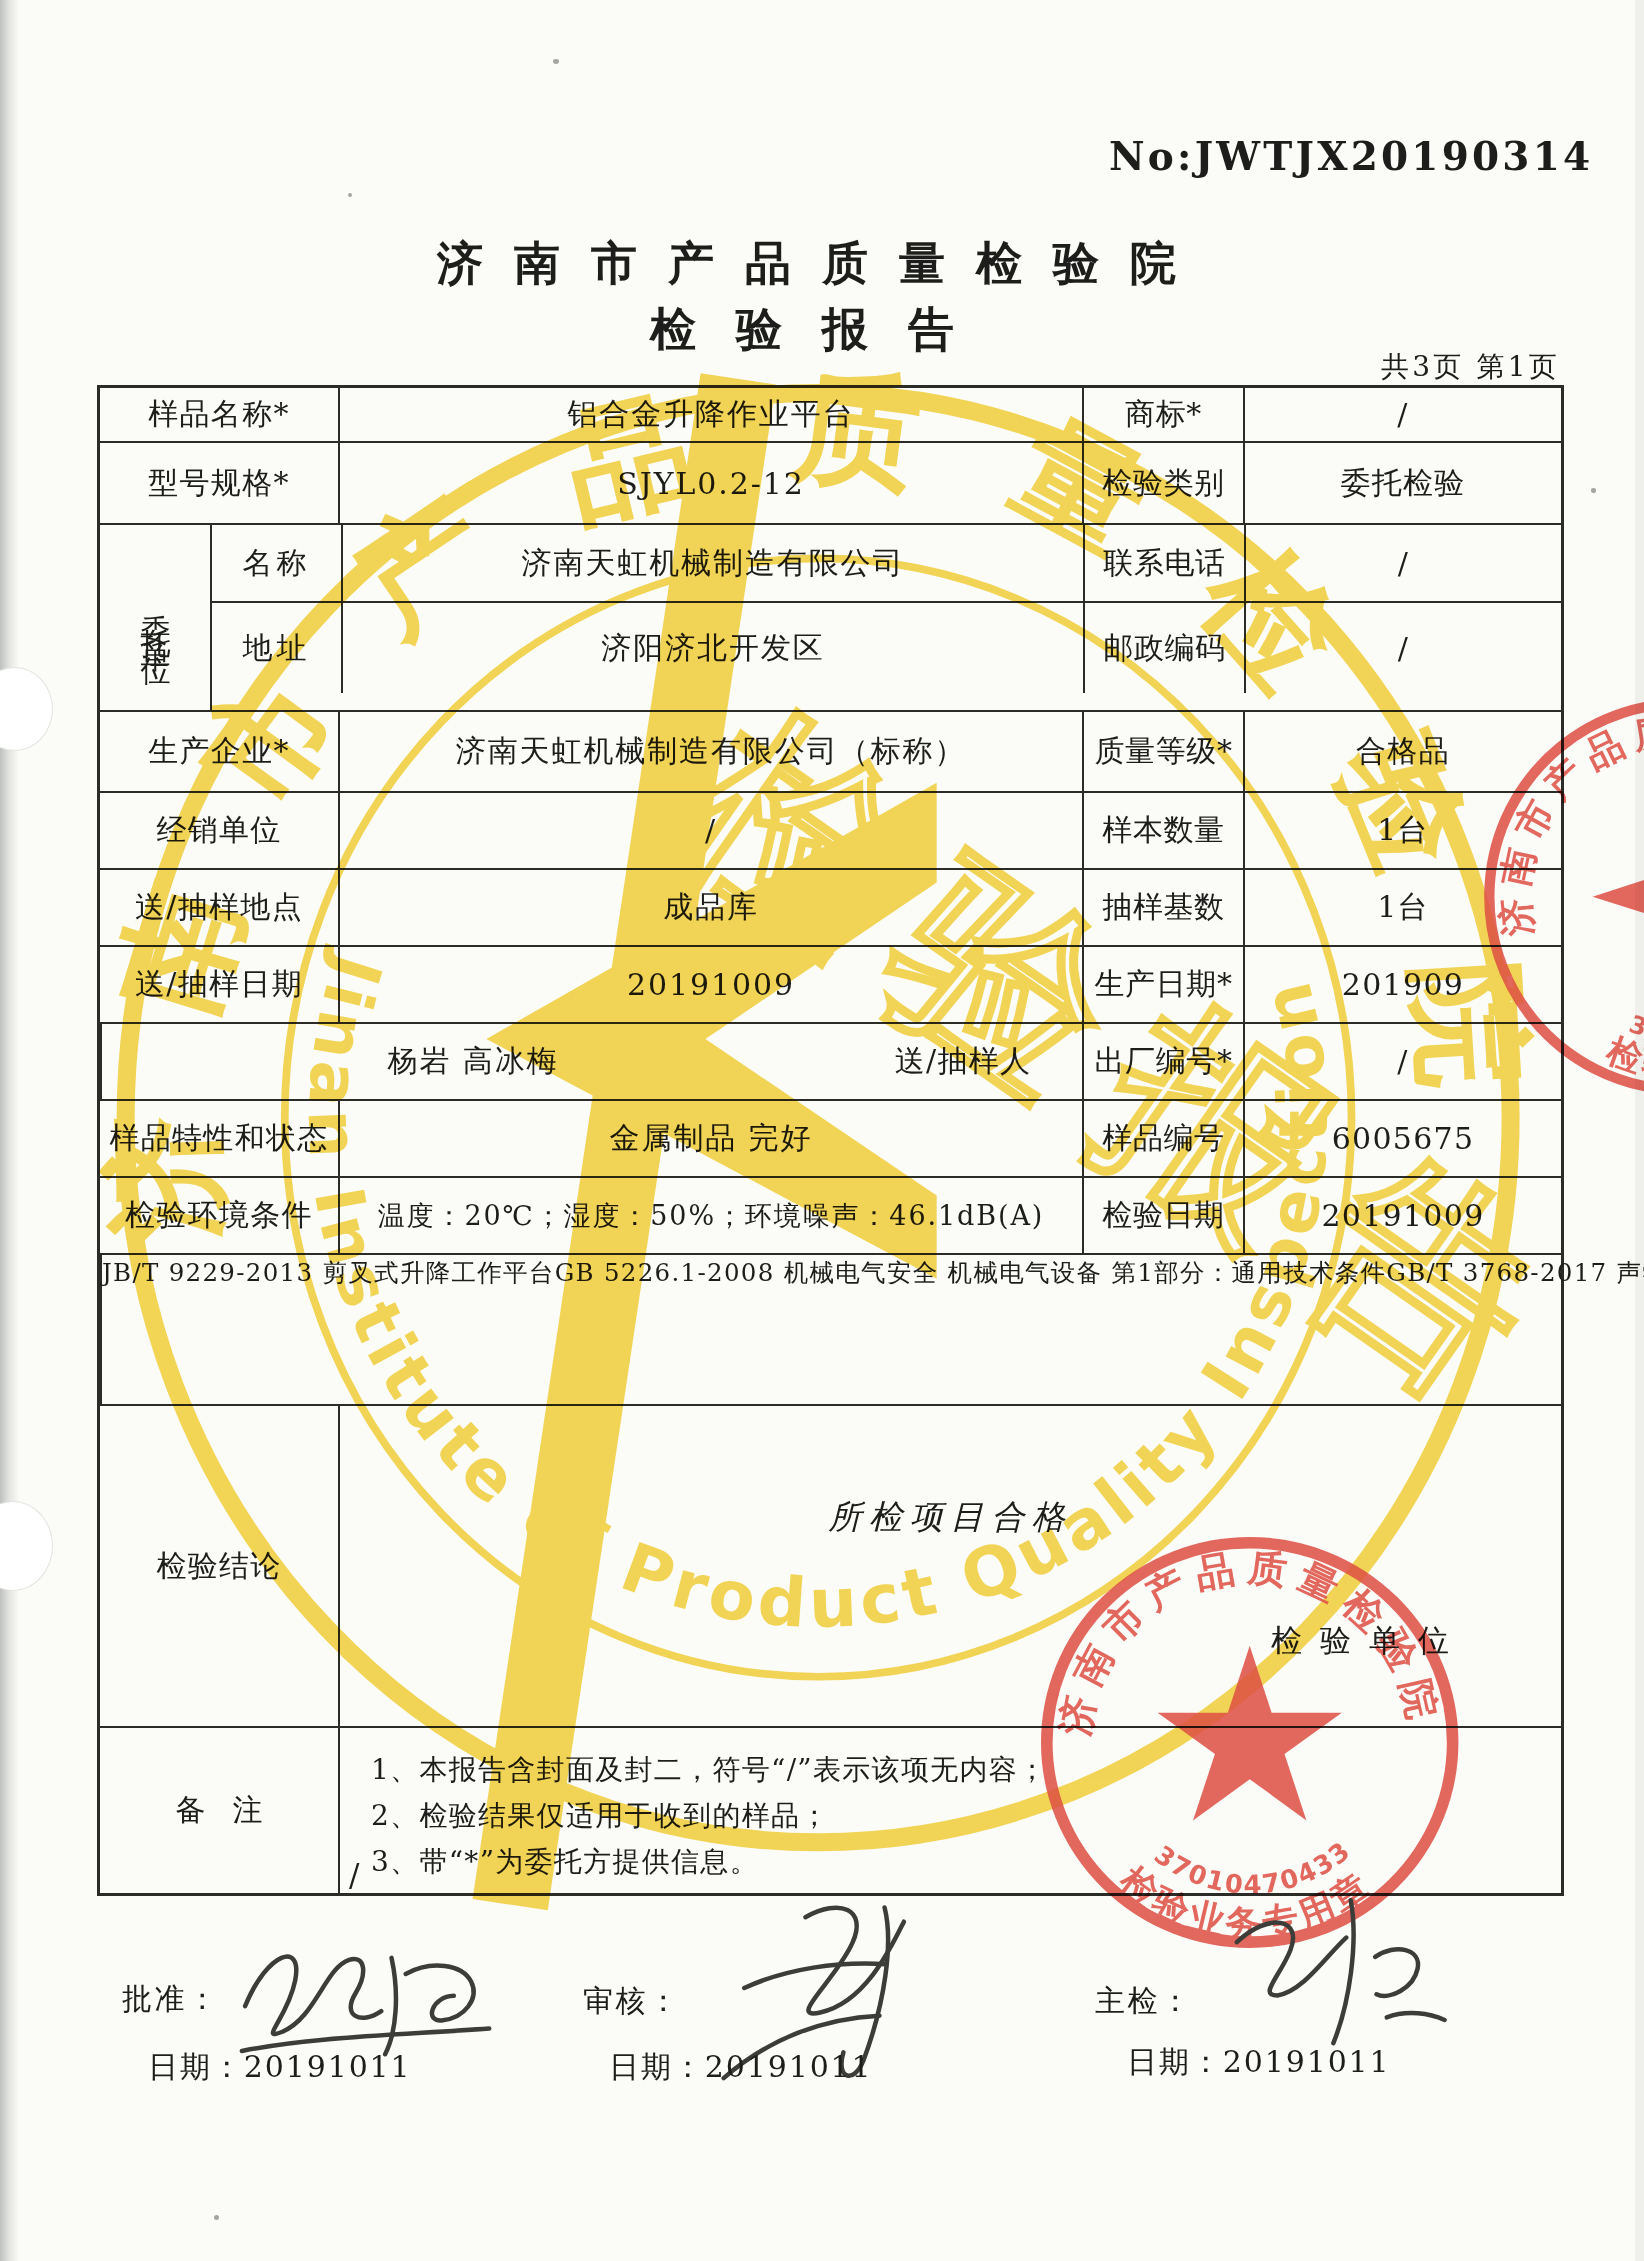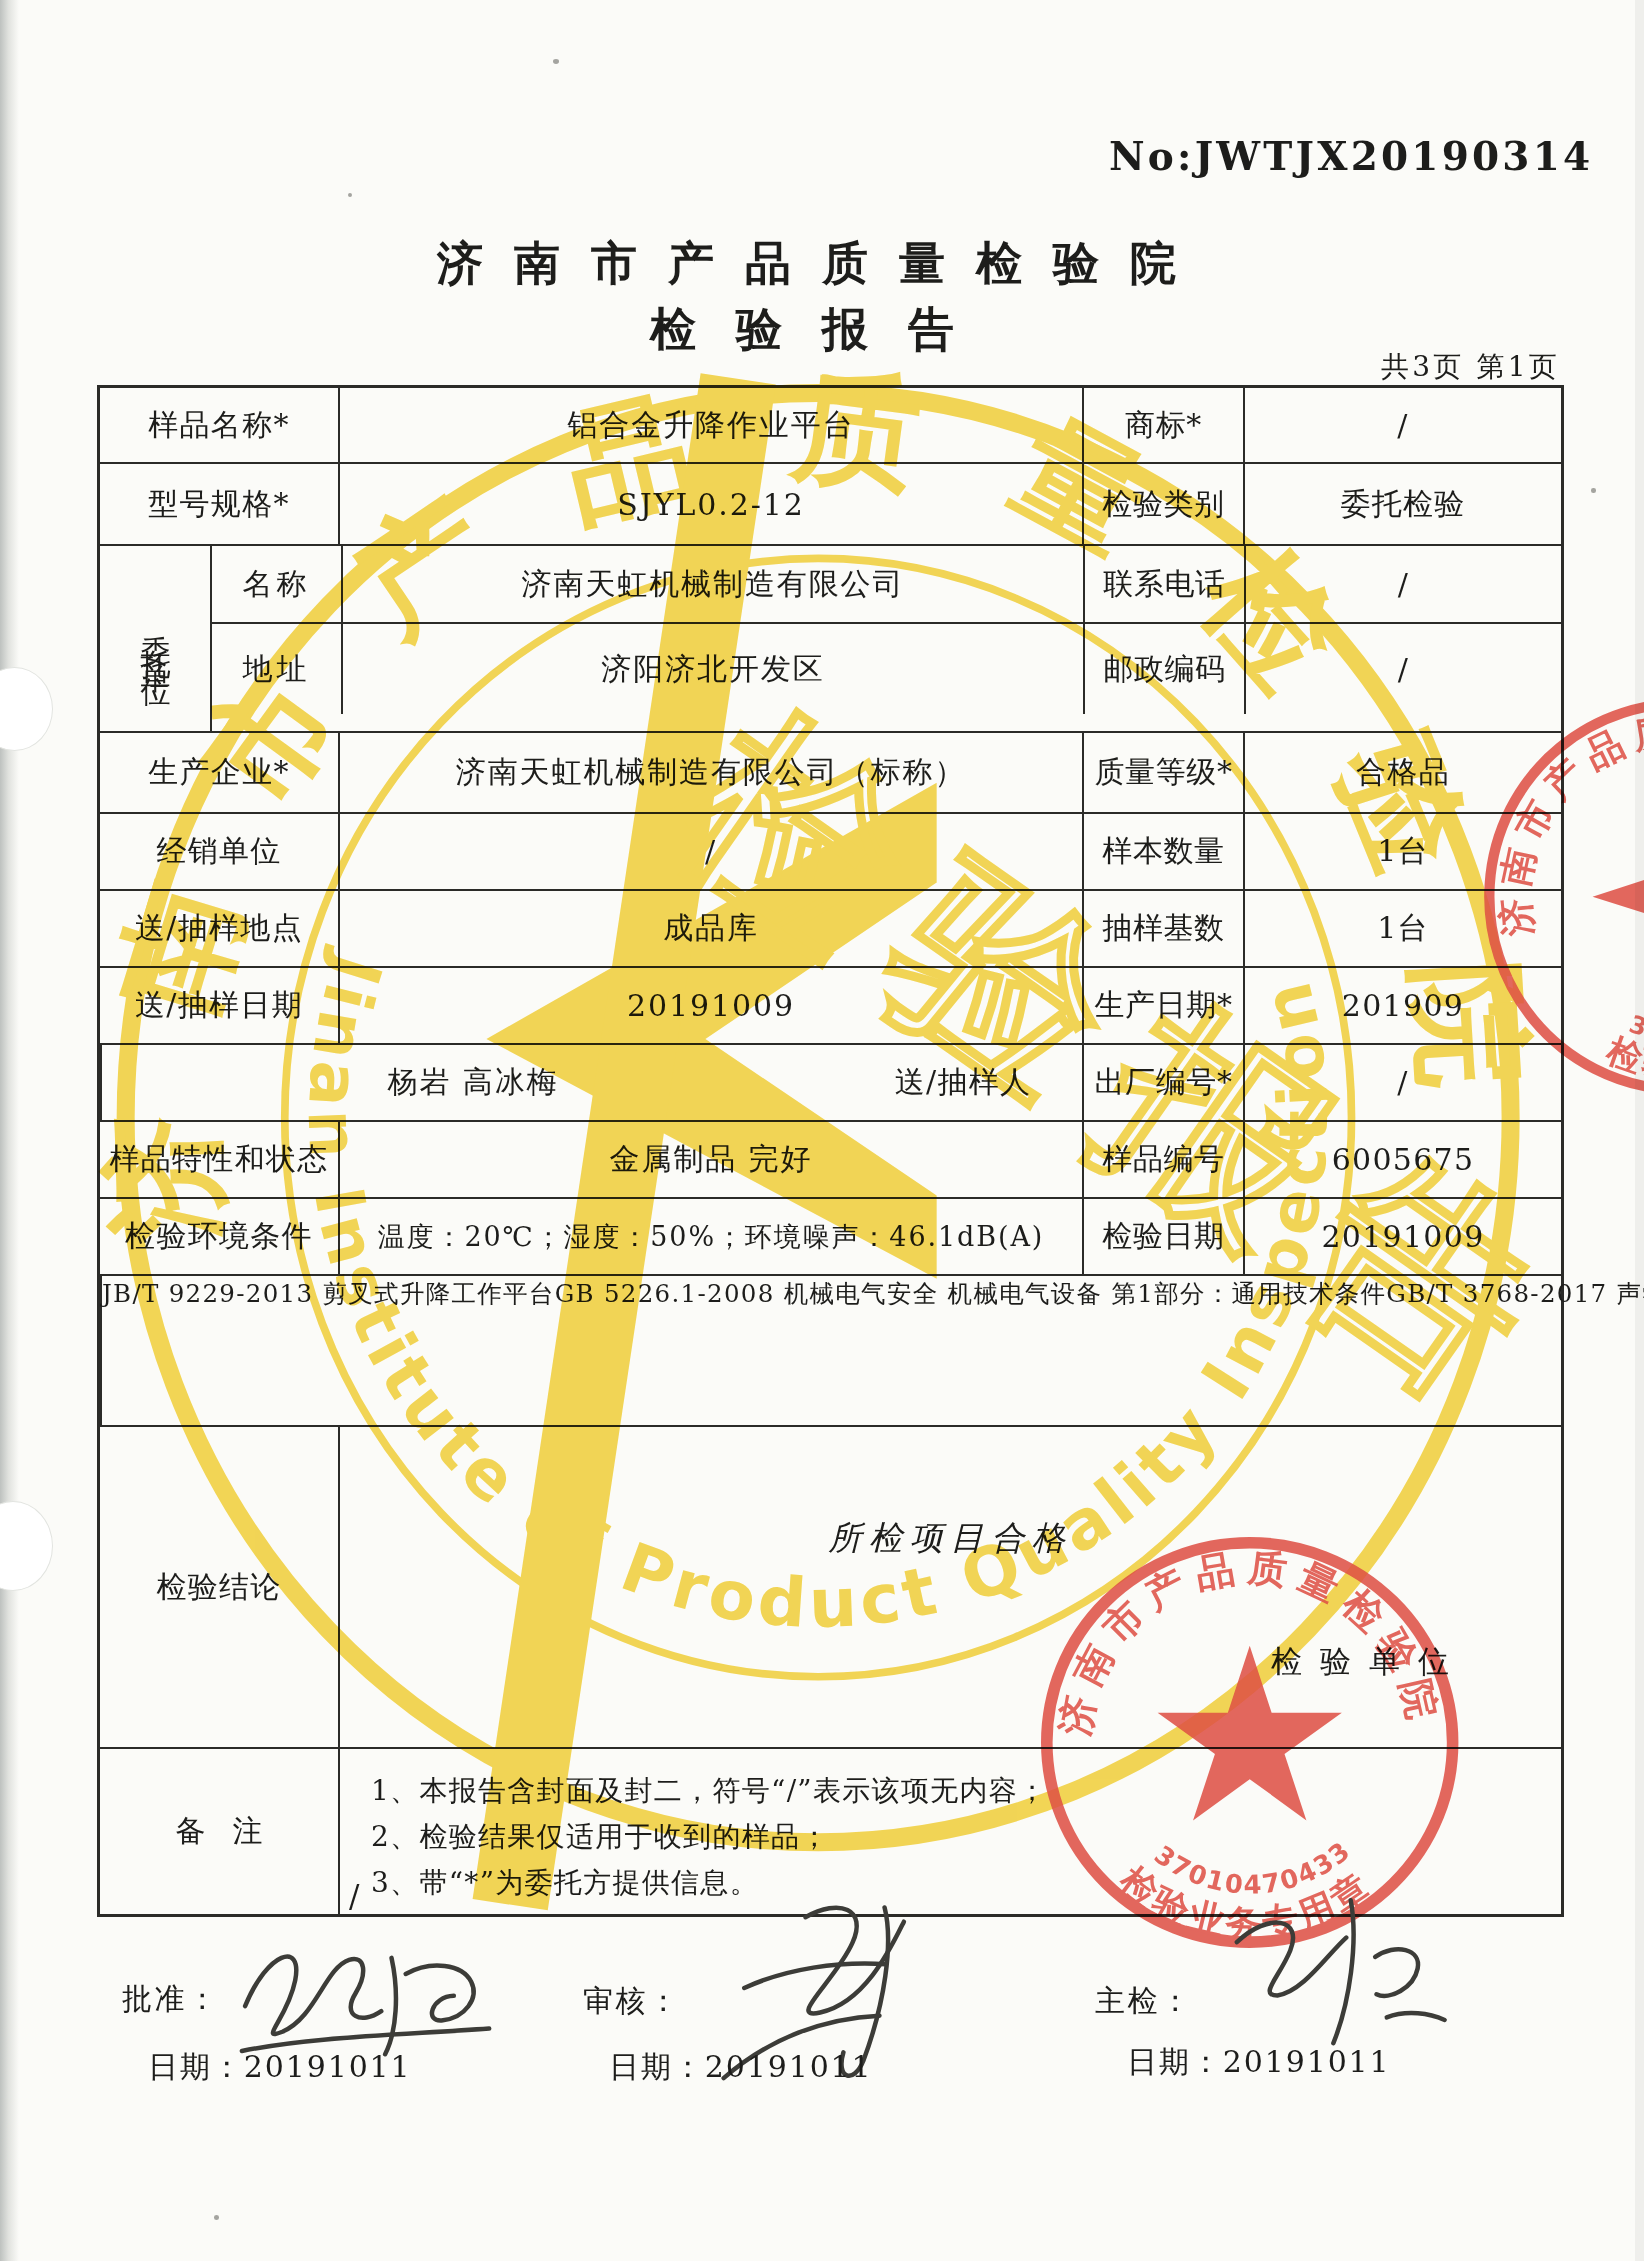--- a/index.html
+++ b/index.html
@@ -69,21 +69,21 @@
   <div class="speck" style="left:1591px;top:488px;width:4.5px;height:4.5px;"></div>
   <div class="speck" style="left:348px;top:193px;width:3.9px;height:3.9px;"></div>
 
   <div class="report-no">No:JWTJX20190314</div>
   <div class="title1">济南市产品质量检验院</div>
   <div class="title2">检验报告</div>
   <div class="page-info">共3页 第1页</div>
 
   <div class="doc-table">
 
-    <div class="trow first" style="height:74px">
+    <div class="trow first" style="height:53px">
       <div class="cell nb lbl">样品名称*</div>
       <div class="cell val">铝合金升降作业平台</div>
       <div class="cell lbl2">商标*</div>
       <div class="cell val2">/</div>
     </div>
 
     <div class="trow" style="height:82px">
       <div class="cell nb lbl">型号规格*</div>
       <div class="cell val">SJYL0.2-12</div>
       <div class="cell lbl2">检验类别</div>

